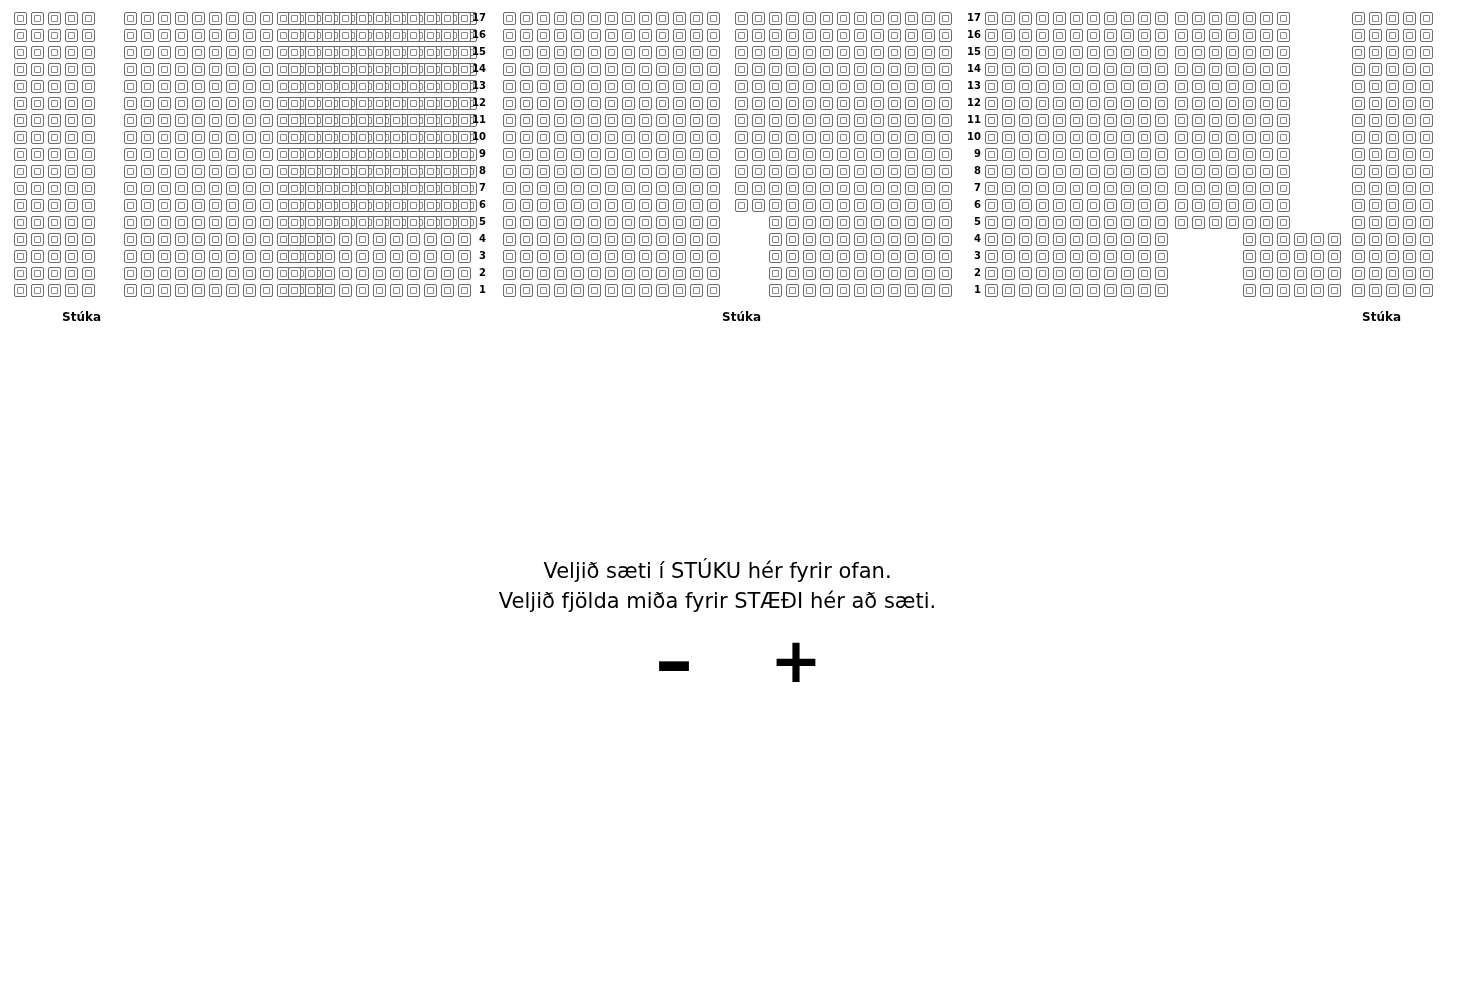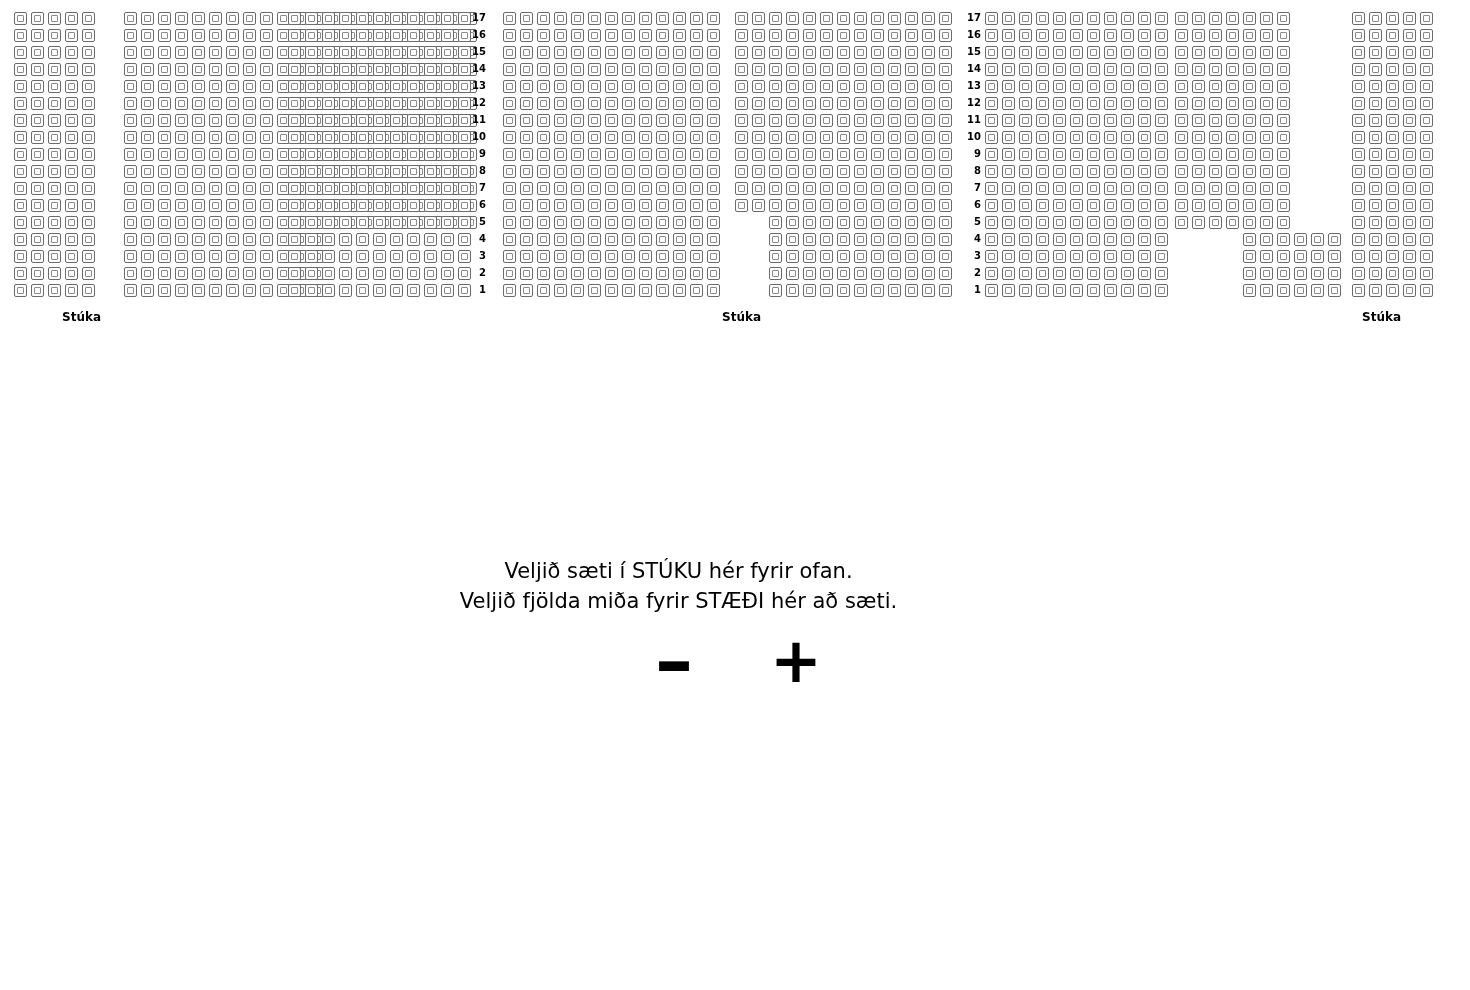--- a/index.html
+++ b/index.html
@@ -95,20 +95,21 @@
   }
 
   
   .instructions {
     position: absolute;
     left: 0;
     top: 556px;
     width: 1357px;
     text-align: center;
     color: #000000;
+    padding-left: 39px;
   }
   .instructions div {
     font-size: 21px;
     line-height: 30px;
     font-family: "DejaVu Sans", sans-serif;
   }
 
   
   .stepper {
     position: absolute;

